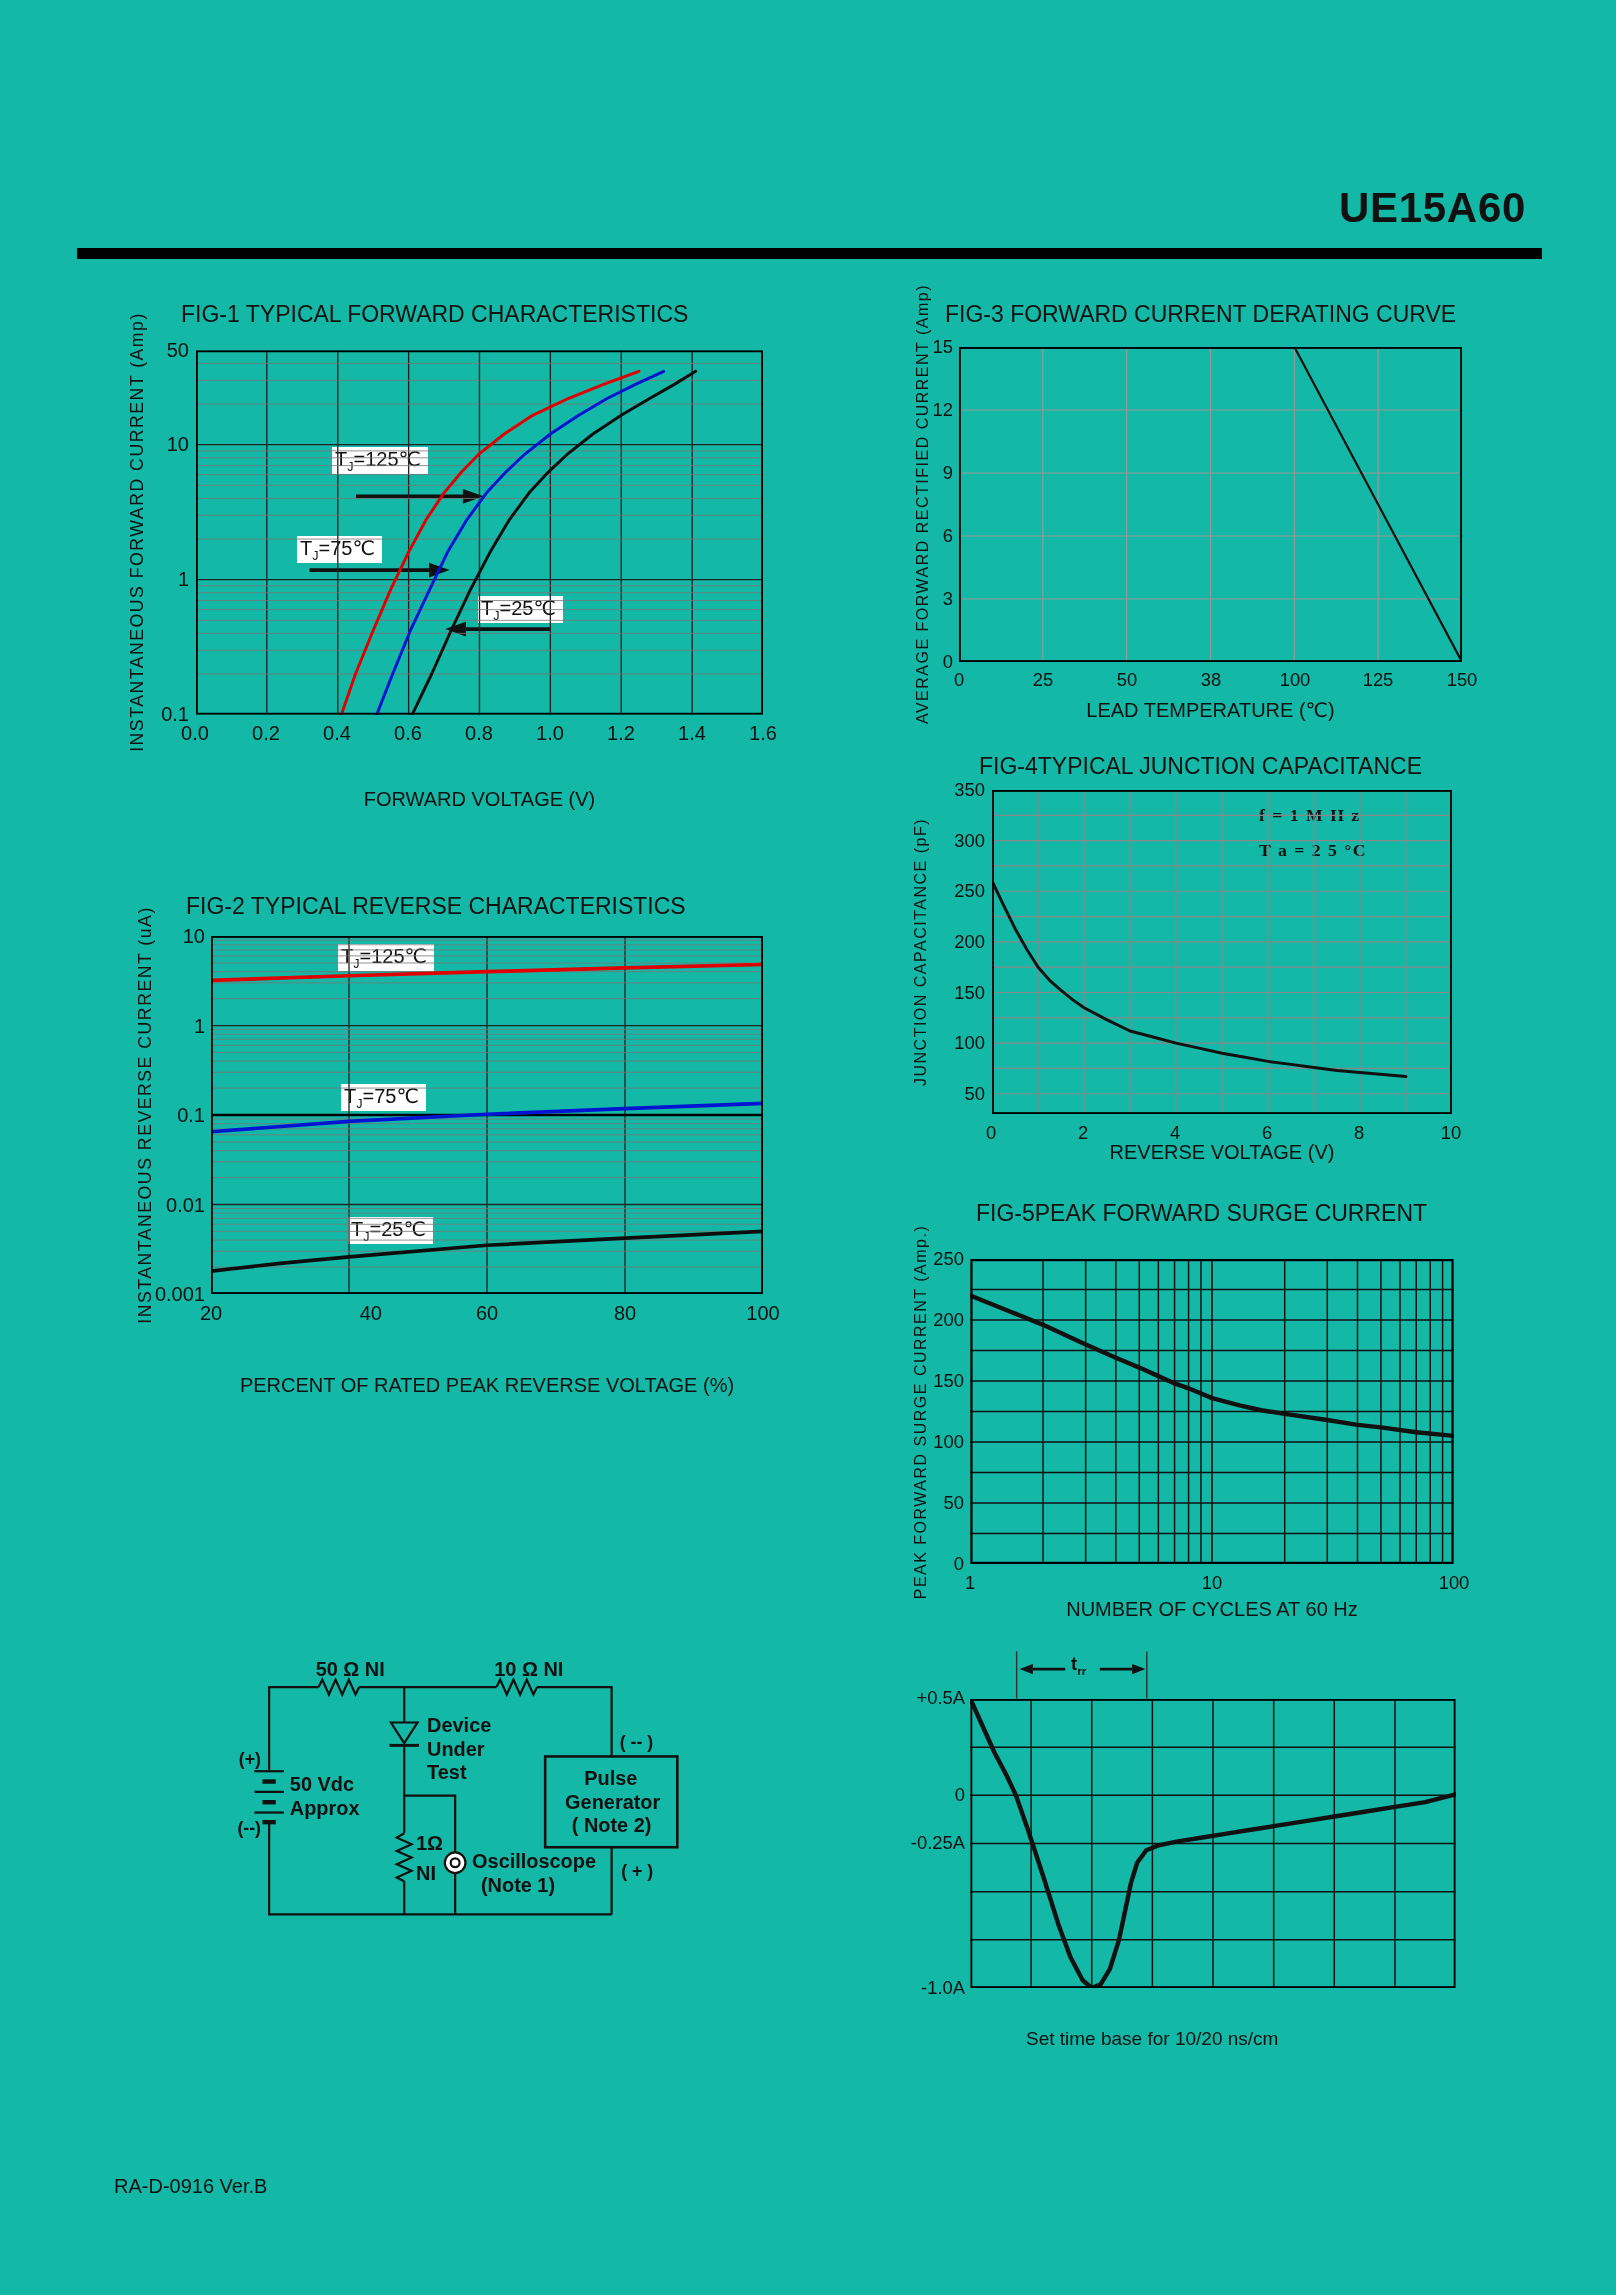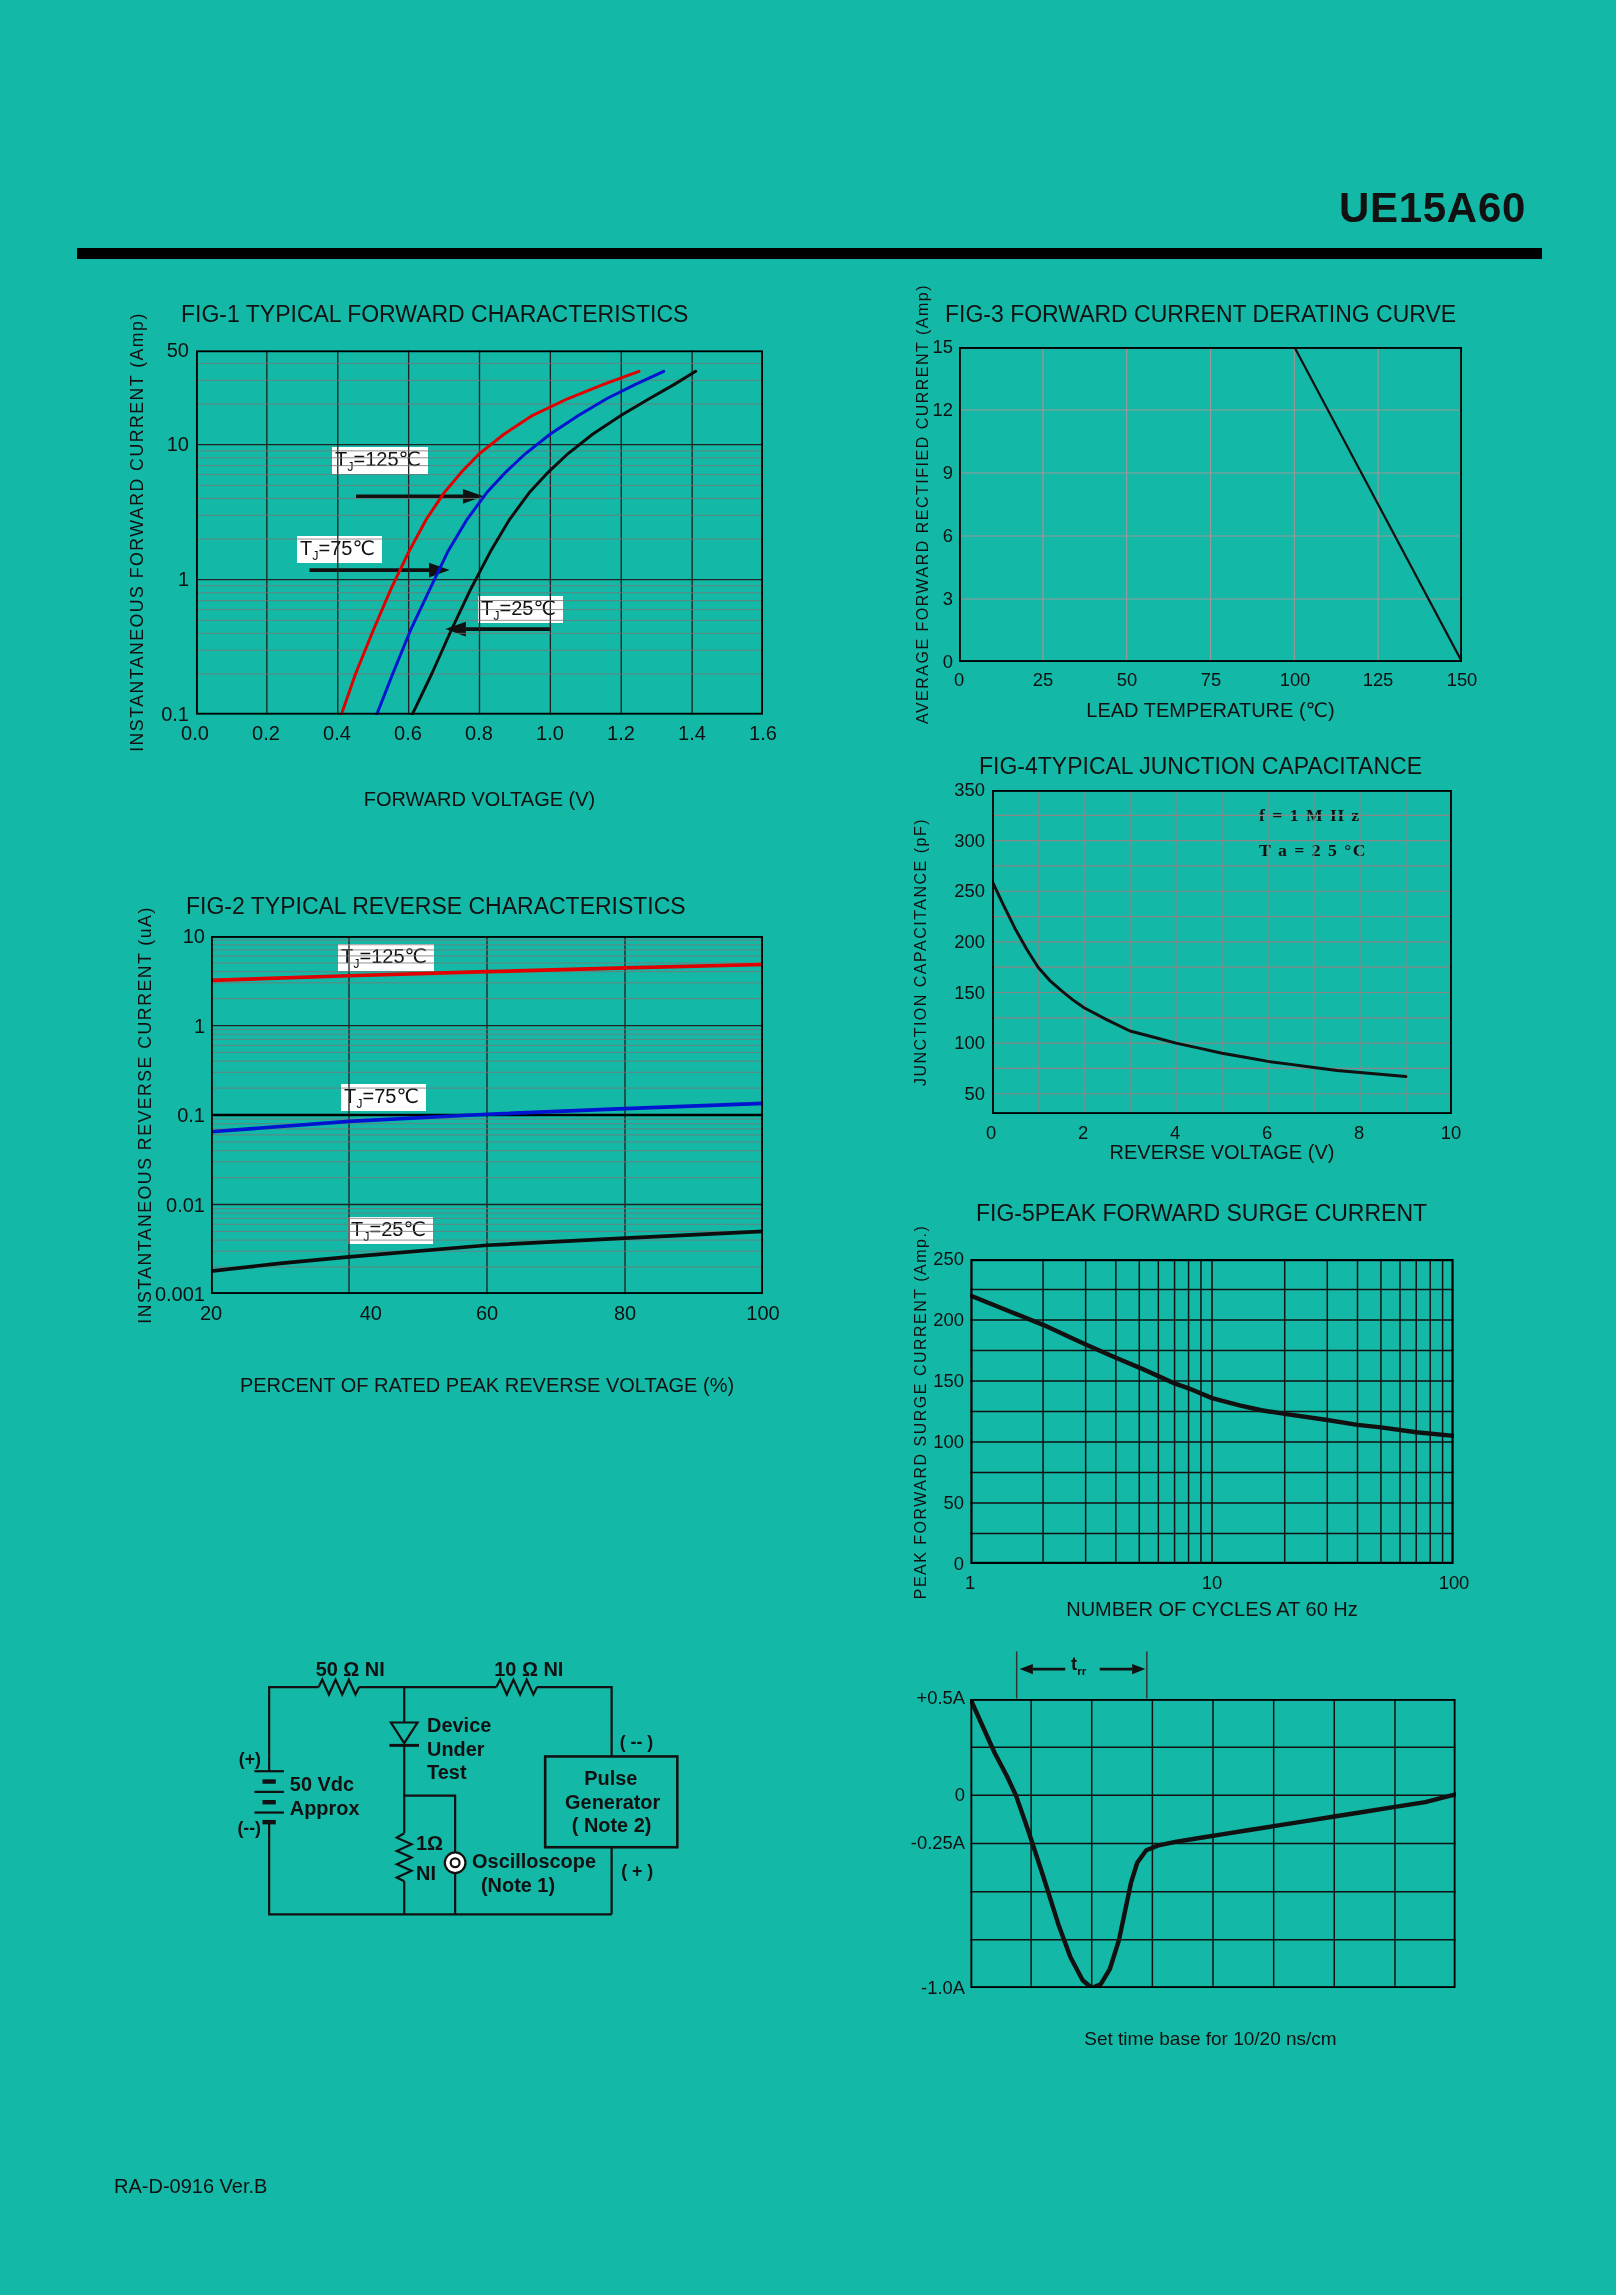--- a/index.html
+++ b/index.html
@@ -14,21 +14,21 @@
   .tick{position:absolute;white-space:nowrap;color:#111}
   .tx{text-align:center}
   .ty{text-align:right}
   .clabel{position:absolute;background:#fff;font-size:20px;padding:0 7.4px 0 3px;white-space:nowrap}
   .clabel sub{font-size:12.5px}
   .trr{position:absolute;font-size:18.4px;font-weight:700}
   .trr sub{font-size:11.8px}
   .serifnote{position:absolute;font-family:"Liberation Serif","DejaVu Serif",serif;
              font-weight:700;font-size:17.7px;letter-spacing:1.5px;line-height:35px;white-space:nowrap}
   .notes{position:absolute;left:238px;top:1948px;font-size:18.4px;font-weight:700;line-height:24px;white-space:nowrap}
-  .caption{position:absolute;text-align:center;white-space:nowrap}
+  .caption{position:absolute;text-align:left;white-space:nowrap}
   .footer{position:absolute;left:114px;top:2175px;font-size:20px;white-space:nowrap}
   svg.overlay,svg.plot,svg.circuit{position:absolute}
   svg.circuit text{font-family:"Liberation Sans","DejaVu Sans",sans-serif;font-weight:700;font-size:27px;fill:#111}
   svg.circuit text.small{font-size:24px}
 </style>
 </head>
 <body>
 
 <div id="page">
 
@@ -270,21 +270,21 @@
       <line x1="0" y1="341.6" x2="682" y2="341.6" stroke="#999" stroke-width="1.6"></line>
       <line x1="0" y1="256.2" x2="682" y2="256.2" stroke="#999" stroke-width="1.6"></line>
       <line x1="0" y1="170.8" x2="682" y2="170.8" stroke="#999" stroke-width="1.6"></line>
       <line x1="0" y1="85.4" x2="682" y2="85.4" stroke="#999" stroke-width="1.6"></line>
       <path d="M0.0,0.0 L454.7,0.0 L682.0,427.0" fill="none" stroke="#111111" stroke-width="3" stroke-linecap="round" stroke-linejoin="round"></path>
       <rect x="1.25" y="1.25" width="679.5" height="424.5" fill="none" stroke="#000" stroke-width="2.5"></rect>
     </svg>
     <div class="tick tx" style="left: 926px; top: 669px; width: 66px; font-size: 18.4px;">0</div>
     <div class="tick tx" style="left: 1010px; top: 669px; width: 66px; font-size: 18.4px;">25</div>
     <div class="tick tx" style="left: 1094px; top: 669px; width: 66px; font-size: 18.4px;">50</div>
-    <div class="tick tx" style="left: 1178px; top: 669px; width: 66px; font-size: 18.4px;">75</div>
+    <div class="tick tx" style="left: 1178px; top: 669px; width: 66px; font-size: 18.4px;">38</div>
     <div class="tick tx" style="left: 1262px; top: 669px; width: 66px; font-size: 18.4px;">100</div>
     <div class="tick tx" style="left: 1345px; top: 669px; width: 66px; font-size: 18.4px;">125</div>
     <div class="tick tx" style="left: 1429px; top: 669px; width: 66px; font-size: 18.4px;">150</div>
     <div class="tick ty" style="left: 890px; top: 651px; width: 63px; font-size: 18.4px;">0</div>
     <div class="tick ty" style="left: 890px; top: 588px; width: 63px; font-size: 18.4px;">3</div>
     <div class="tick ty" style="left: 890px; top: 525px; width: 63px; font-size: 18.4px;">6</div>
     <div class="tick ty" style="left: 890px; top: 462px; width: 63px; font-size: 18.4px;">9</div>
     <div class="tick ty" style="left: 890px; top: 399px; width: 63px; font-size: 18.4px; text-align: right;">12</div>
     <div class="tick ty" style="left: 890px; top: 336px; width: 63px; font-size: 18.4px;">15</div>
     <svg width="460" height="324" viewBox="0 0 623 439" class="plot" style="left: 992px; top: 790px;">

